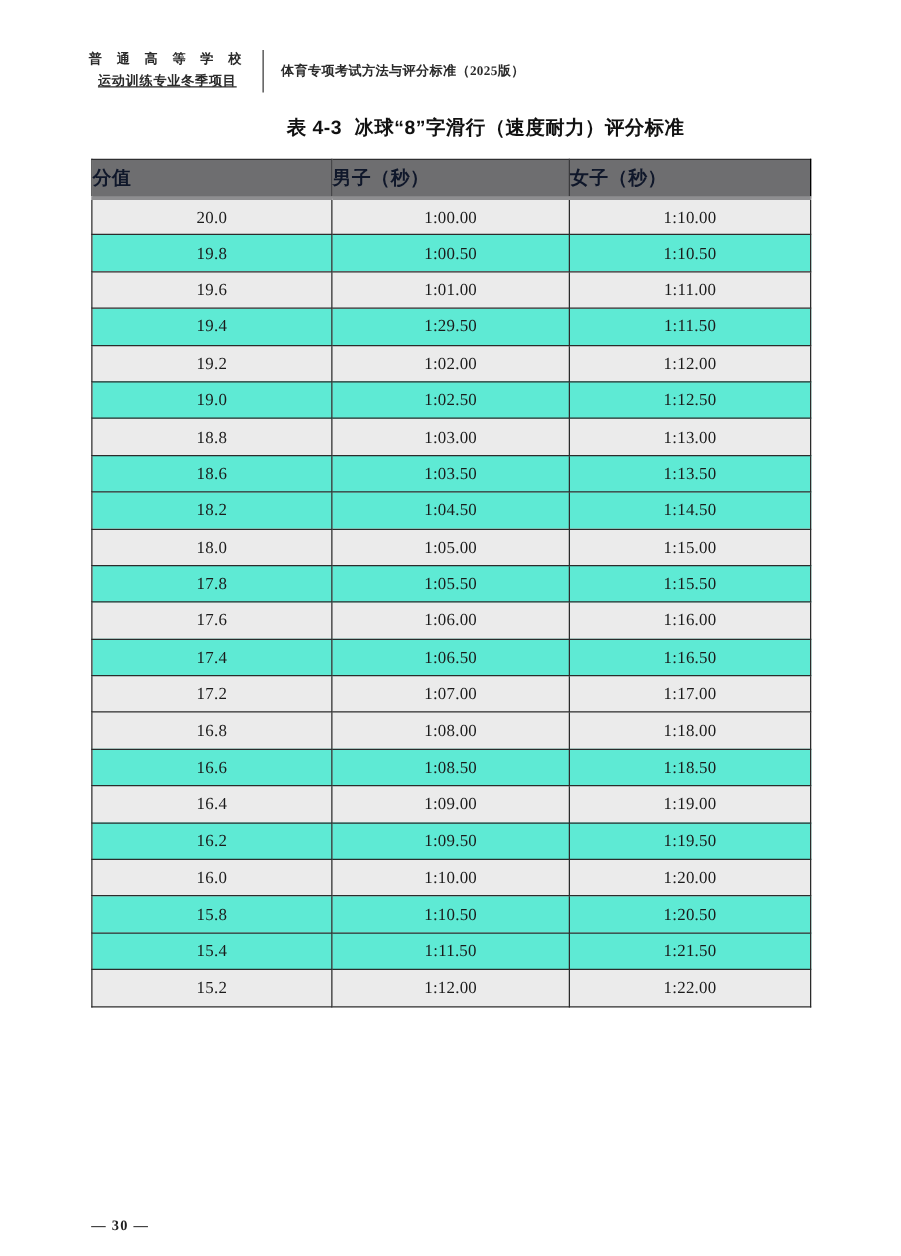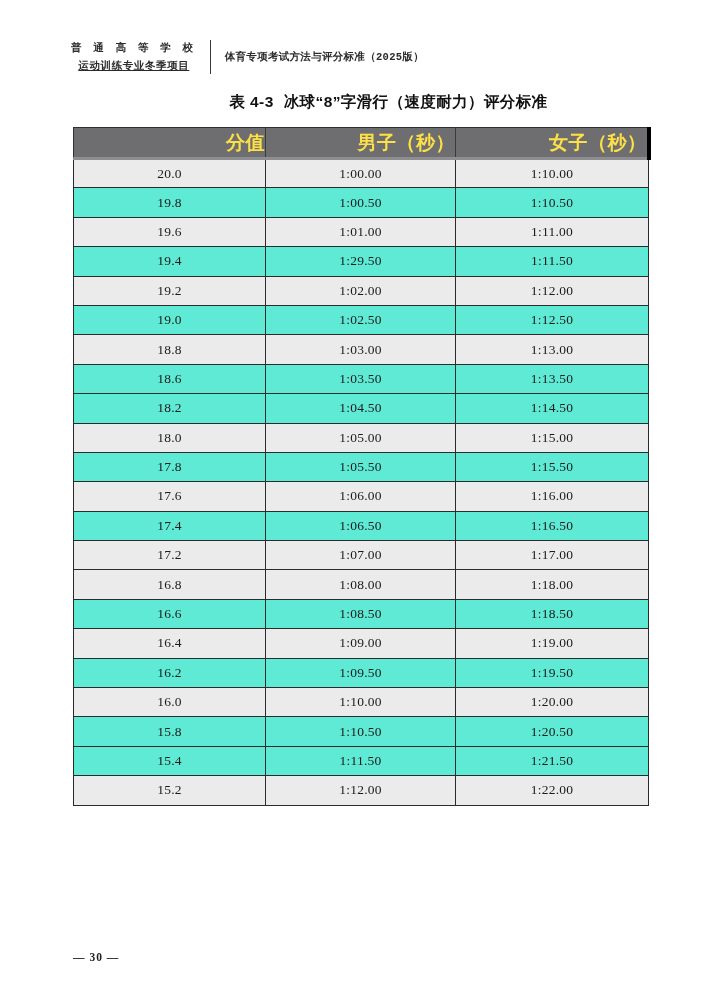--- a/index.html
+++ b/index.html
@@ -45,21 +45,21 @@
     letter-spacing: 0.6px;
     text-decoration: underline;
   }
   .rh-rule {
     width: 1px;
     height: 34px;
     background: #3a3a3a;
     margin: 0 14px 0 12px;
   }
   .rh-right {
-    font-family: Liberation Mono, monospace;
+    font-family: Liberation Serif, serif;
     font-weight: bold;
     font-size: 10.5px;
     letter-spacing: 0.3px;
     color: #2b2b2b;
     white-space: nowrap;
   }
 
   
   .table-caption {
     position: absolute;
@@ -86,56 +86,56 @@
     width: 575px;
     border-collapse: collapse;
     table-layout: fixed;
   }
   .score-table col.c-score  { width: 192px; }
   .score-table col.c-male   { width: 190px; }
   .score-table col.c-female { width: 193px; }
 
   .score-table thead th {
     background: #6e6e70;
-    color: #fde047;
+    color: #0f172a;
     font-family: "Liberation Sans", "DejaVu Sans", sans-serif;
     font-weight: bold;
-    font-size: 19px;
+    font-size: 15px;
     letter-spacing: 0.5px;
     height: 29px;
     line-height: 29px;
     padding: 0;
-    text-align: right;
+    text-align: left;
     border-left: 1px solid #3a3a3c;
     border-right: 1px solid #3a3a3c;
     border-top: 1px solid #2f2f31;
     border-bottom: 3px solid #8e8e90;
     box-sizing: border-box;
   }
   .score-table thead th:first-child { border-left: 1px solid #2f2f31; }
-  .score-table thead th:last-child  { border-right: 4px solid #000000; margin-top: 22px; }
+  .score-table thead th:last-child  { border-right: 1px solid #000000; margin-top: 22px; }
 
   .score-table tbody td {
     height: 29.4px;
     padding: 0;
     text-align: center;
     font-family: "Liberation Serif", "DejaVu Serif", serif;
     font-size: 13.5px;
     letter-spacing: 0.2px;
     color: #1b1b1b;
     border: 1px solid #2b2b2b;
     box-sizing: border-box;
   }
   .score-table tbody tr.row-odd  td { background: #ebebeb; }
   .score-table tbody tr.row-even td { background: #5eead4; }
 
   
   .page-footer {
     position: absolute;
-    bottom: 42px;
+    bottom: 18px;
     left: 73px;
     font-family: "Liberation Serif", "DejaVu Serif", serif;
     font-size: 11.5px;
     font-weight: bold;
     color: #1f1f1f;
     letter-spacing: 1px;
   }
 </style>
 </head>
 <body>

